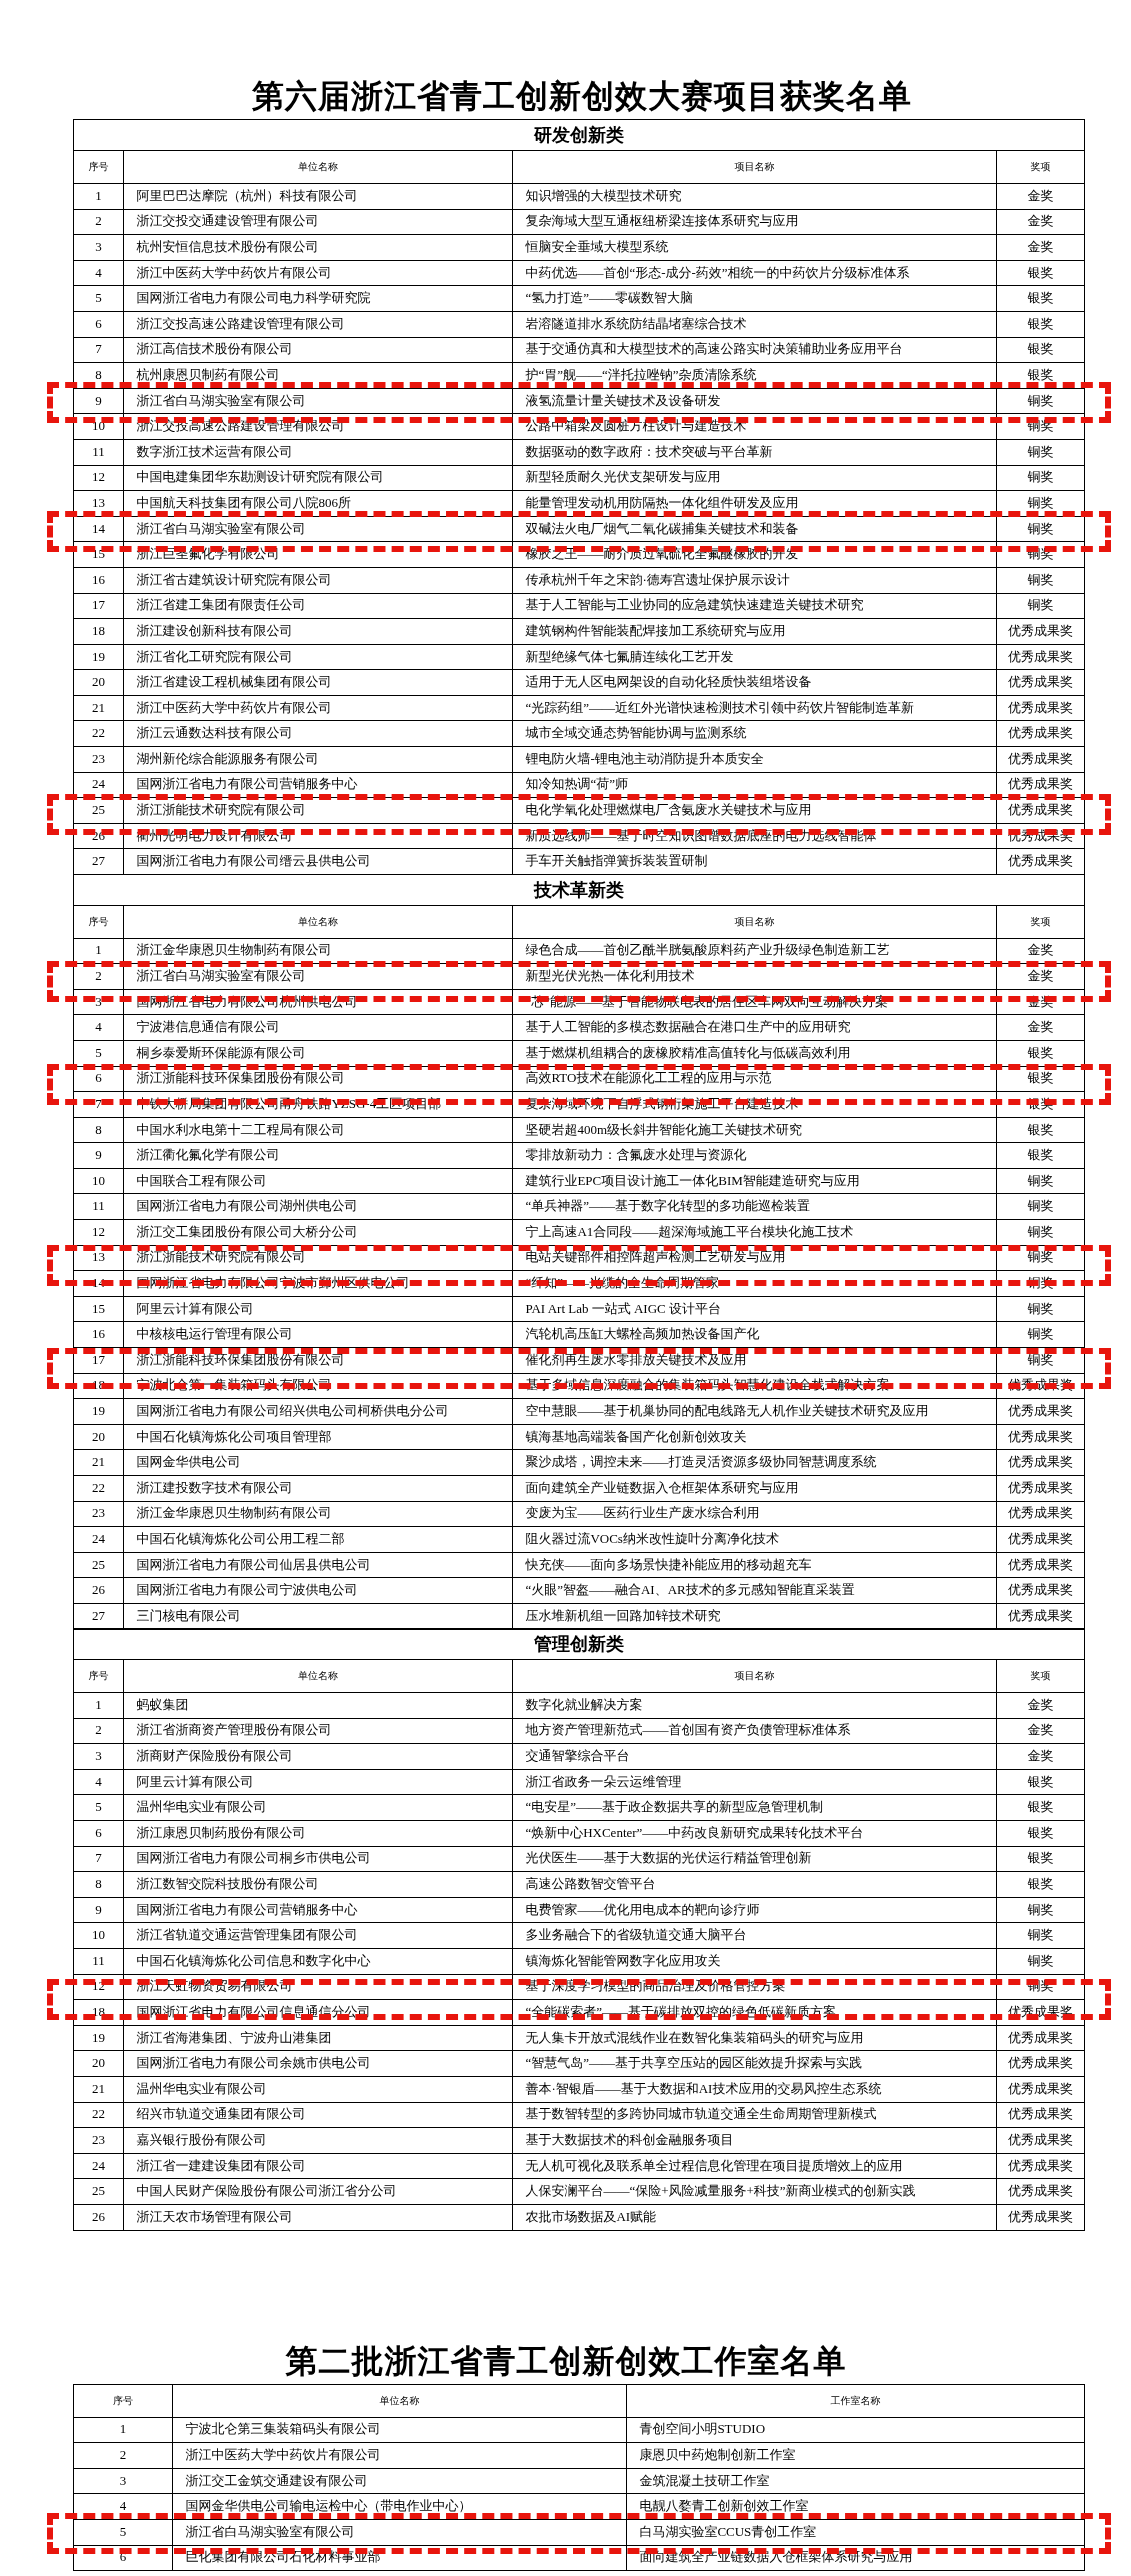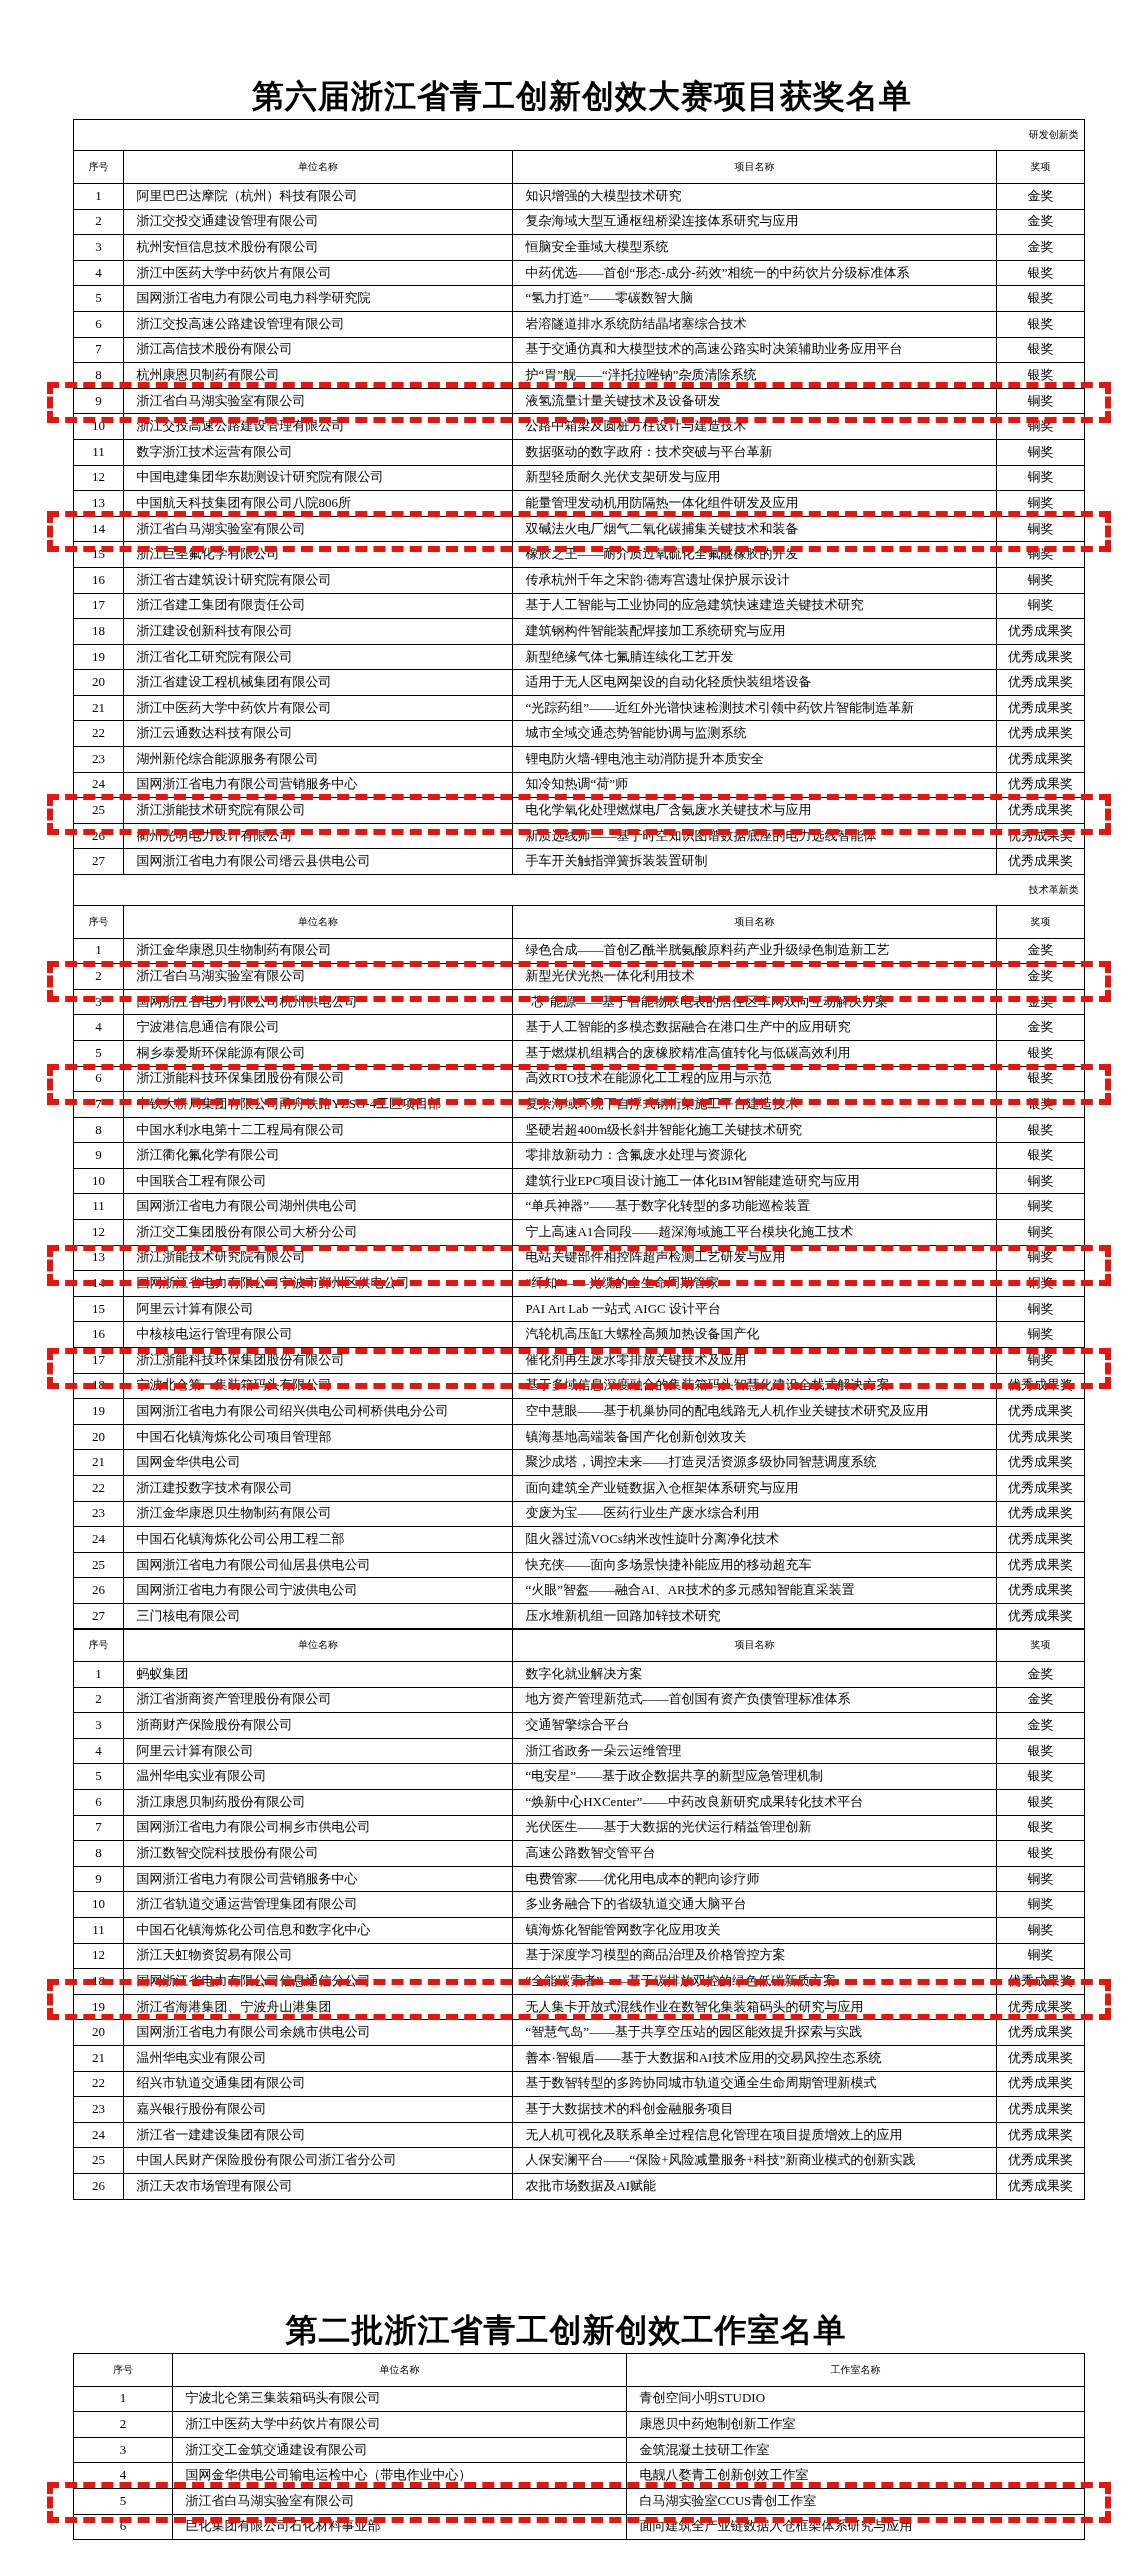--- a/index.html
+++ b/index.html
@@ -16,21 +16,21 @@
   .tablewrap { position:relative; width:1011px; margin:0 auto 0 73px; }
   table.grid {
     width:100%; border-collapse:collapse; table-layout:fixed;
     border:1.5px solid #000;
   }
   table.grid + table.grid { margin-top:-1.5px;padding-left:17px; }
   .grid th, .grid td {
     border:1px solid #000; text-align:center; vertical-align:middle;
     padding:1.5px 5.2px; overflow:hidden;
   }
-  tr.banner th { height:27px; font-size:10px; font-weight:normal;text-align:right; }
+  tr.banner th { height:27px; font-size:18px; font-weight:bold; }
   tr.cols th  { height:29px; font-size:10px; font-weight:normal; }
   .grid td { height:21.6px; font-size:13px; line-height:1.15; }
   .grid td.left { text-align:left; padding-left:12.4px; }
   .hl-box {
     position:absolute; left:-26px; right:-27px; z-index:5;
     border:6.7px dashed #e8150d; pointer-events:none;
   }
 </style>
 </head>
 <body>
@@ -408,20 +408,23 @@
   </table>
 
   <table class="grid">
     <colgroup>
         <col style="width:50px">
         <col style="width:389px">
         <col style="width:484px">
         <col style="width:88px">
       </colgroup>
     <thead>
+      <tr class="banner">
+        <th colspan="4">管理创新类</th>
+      </tr>
       <tr class="cols">
         <th>序号</th>
         <th>单位名称</th>
         <th>项目名称</th>
         <th>奖项</th>
       </tr>
     </thead>
     <tbody>
         <tr class="row">
     <td>1</td>

